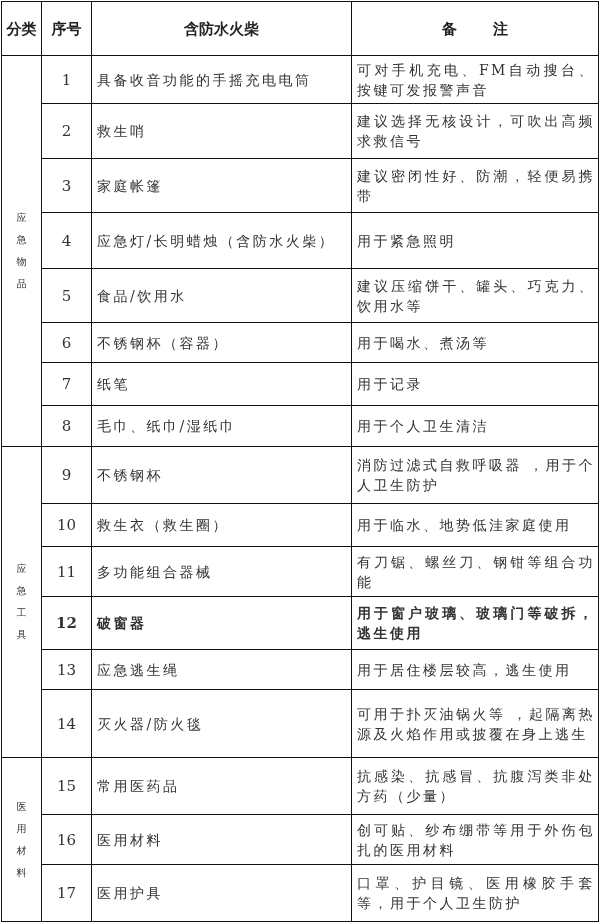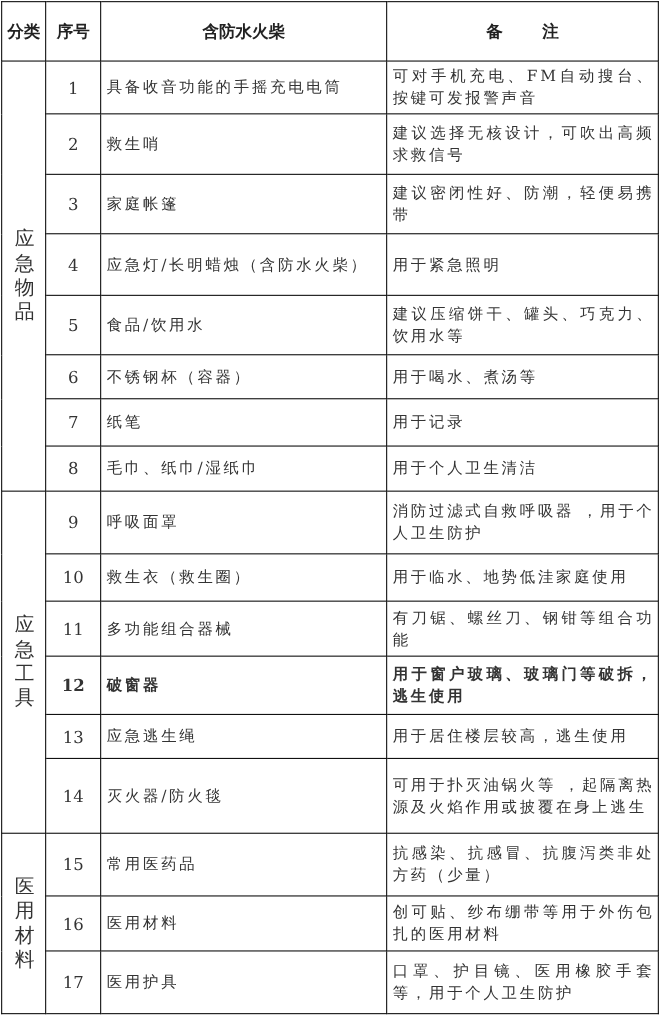--- a/index.html
+++ b/index.html
@@ -2,21 +2,21 @@
 <html><head>
   <meta charset="utf-8">
   <style>
     html, body { margin: 0; padding: 0; background: #ffffff; }
     body { width: 600px; height: 924px; overflow: hidden; font-family: "DejaVu Serif", "Liberation Serif", serif; color: #222; }
     table { border-collapse: collapse; position: absolute; left: 1px; top: 1px; width: 597px; table-layout: fixed; }
     td, th { border: 1.6px solid #111; padding: 0; font-size: 14px; line-height: 20px; vertical-align: middle; }
     th { font-weight: bold; font-size: 15px; height: 53px; text-align: center; }
     th.cat-h { letter-spacing: 0; margin-left: 27px; }
     th.remark-h span.sp { display: inline-block; width: 36px; }
-    td.cat { text-align: center; font-size: 18px; line-height: 22px; color: #333; }
+    td.cat { text-align: center; font-size: 10px; line-height: 22px; color: #333; }
     td.cat .vert { display: inline-block; width: 16px; word-break: break-all; }
     td.num { text-align: center; font-size: 15px; color: #333; }
     td.name { padding-left: 5px; letter-spacing: 2.5px; color: #333; }
     td.remark { padding-left: 5px; padding-right: 3px; letter-spacing: 2.5px; color: #333; text-align: justify; }
   </style>
 </head>
 <body>
 
 <table>
   <colgroup>
@@ -71,21 +71,21 @@
         <td class="remark">用于记录</td>
       </tr>
       <tr style="height: 41px;">
         <td class="num">8</td>
         <td class="name">毛巾、纸巾/湿纸巾</td>
         <td class="remark">用于个人卫生清洁</td>
       </tr>
       <tr style="height: 57px;">
         <td class="cat" rowspan="6"><span class="vert">应急工具</span></td>
         <td class="num">9</td>
-        <td class="name">呼吸面罩</td>
+        <td class="name">不锈钢杯</td>
         <td class="remark">消防过滤式自救呼吸器 ，用于个人卫生防护</td>
       </tr>
       <tr style="height: 43px;">
         <td class="num">10</td>
         <td class="name">救生衣（救生圈）</td>
         <td class="remark">用于临水、地势低洼家庭使用</td>
       </tr>
       <tr style="height: 50px;">
         <td class="num">11</td>
         <td class="name">多功能组合器械</td>

